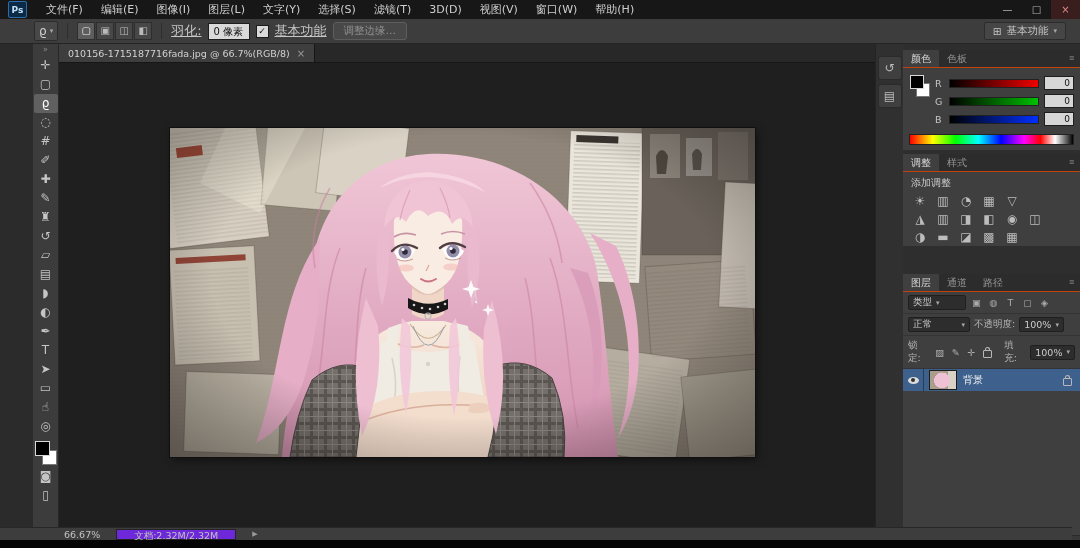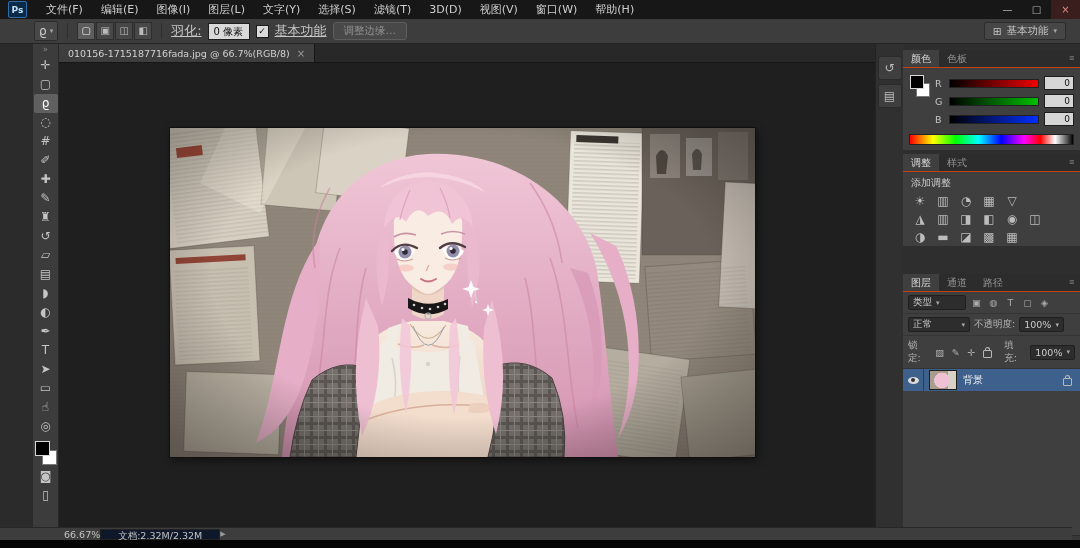--- a/index.html
+++ b/index.html
@@ -107,22 +107,22 @@
   .thumb{width:26px;height:18px;margin:0 6px 0 5px;border:1px solid #1d1d1d;
          background-color:#b9aea1;
          background-image:radial-gradient(circle at 46% 52%, #eec2d4 0 46%, rgba(0,0,0,0) 47%),
                           linear-gradient(90deg,#a99d8e 0 70%,#d8d2c6 70% 100%);}
   .lname{font-size:10px;color:#f2f2f2;}
   .layerfooter{position:absolute;bottom:0;left:0;right:0;height:15px;background:#383838;border-top:1px solid #2a2a2a;
                display:flex;justify-content:flex-end;align-items:center;gap:8px;padding:0 8px;font-size:8.5px;color:#9f9f9f;}
 
   
   .statusbar{left:0;top:527px;width:1072px;height:13px;background:#3d3d3d;border-top:1px solid #272727;
-             display:flex;align-items:center;gap:0;padding-left:64px;box-sizing:border-box;font-size:9.5px;color:#c2c2c2;}
-  .field{background:#0f172a;border:1px solid #232323;padding:0 6px;height:11px;line-height:11px;box-sizing:border-box;}
+             display:flex;align-items:center;gap:16px;padding-left:64px;box-sizing:border-box;font-size:9.5px;color:#c2c2c2;}
+  .field{background:#6d28d9;border:1px solid #232323;padding:0 6px;height:11px;line-height:11px;box-sizing:border-box;}
   .docfield{min-width:120px;text-align:center;}
   .flyout{color:#9a9a9a;font-size:7px;}
   .blackstrip{left:0;top:540px;width:1080px;height:8px;background:#040404;}
 </style>
 </head>
 <body>
 
 <div class="app">
 
   <header class="abs titlebar">

